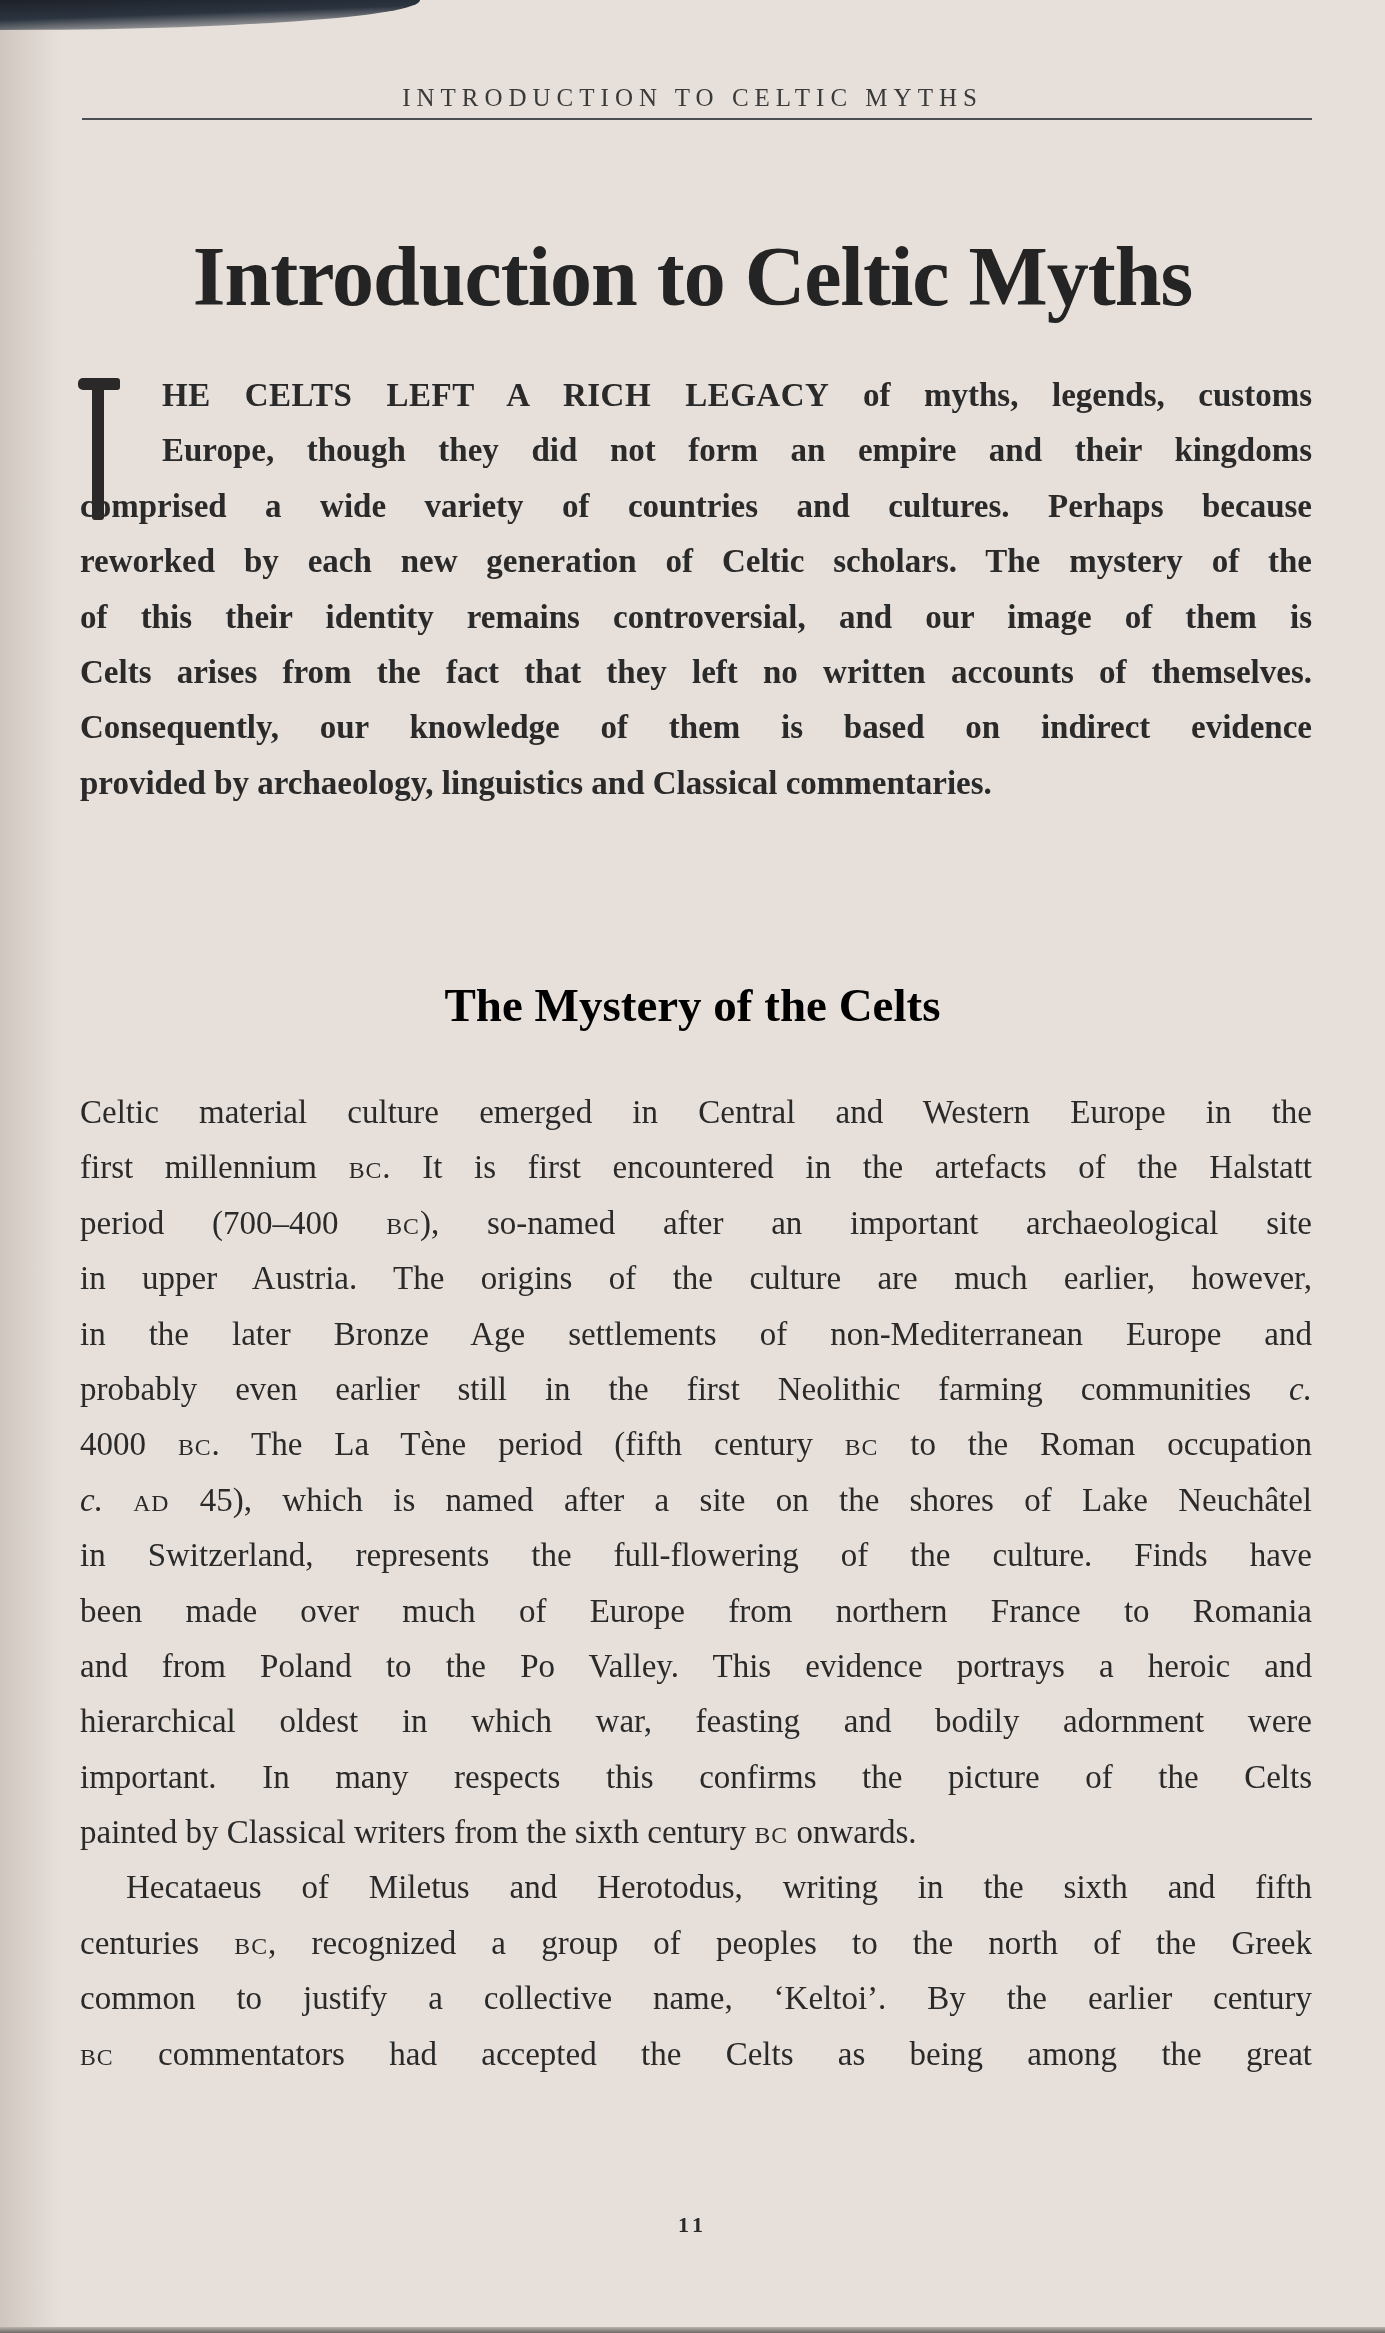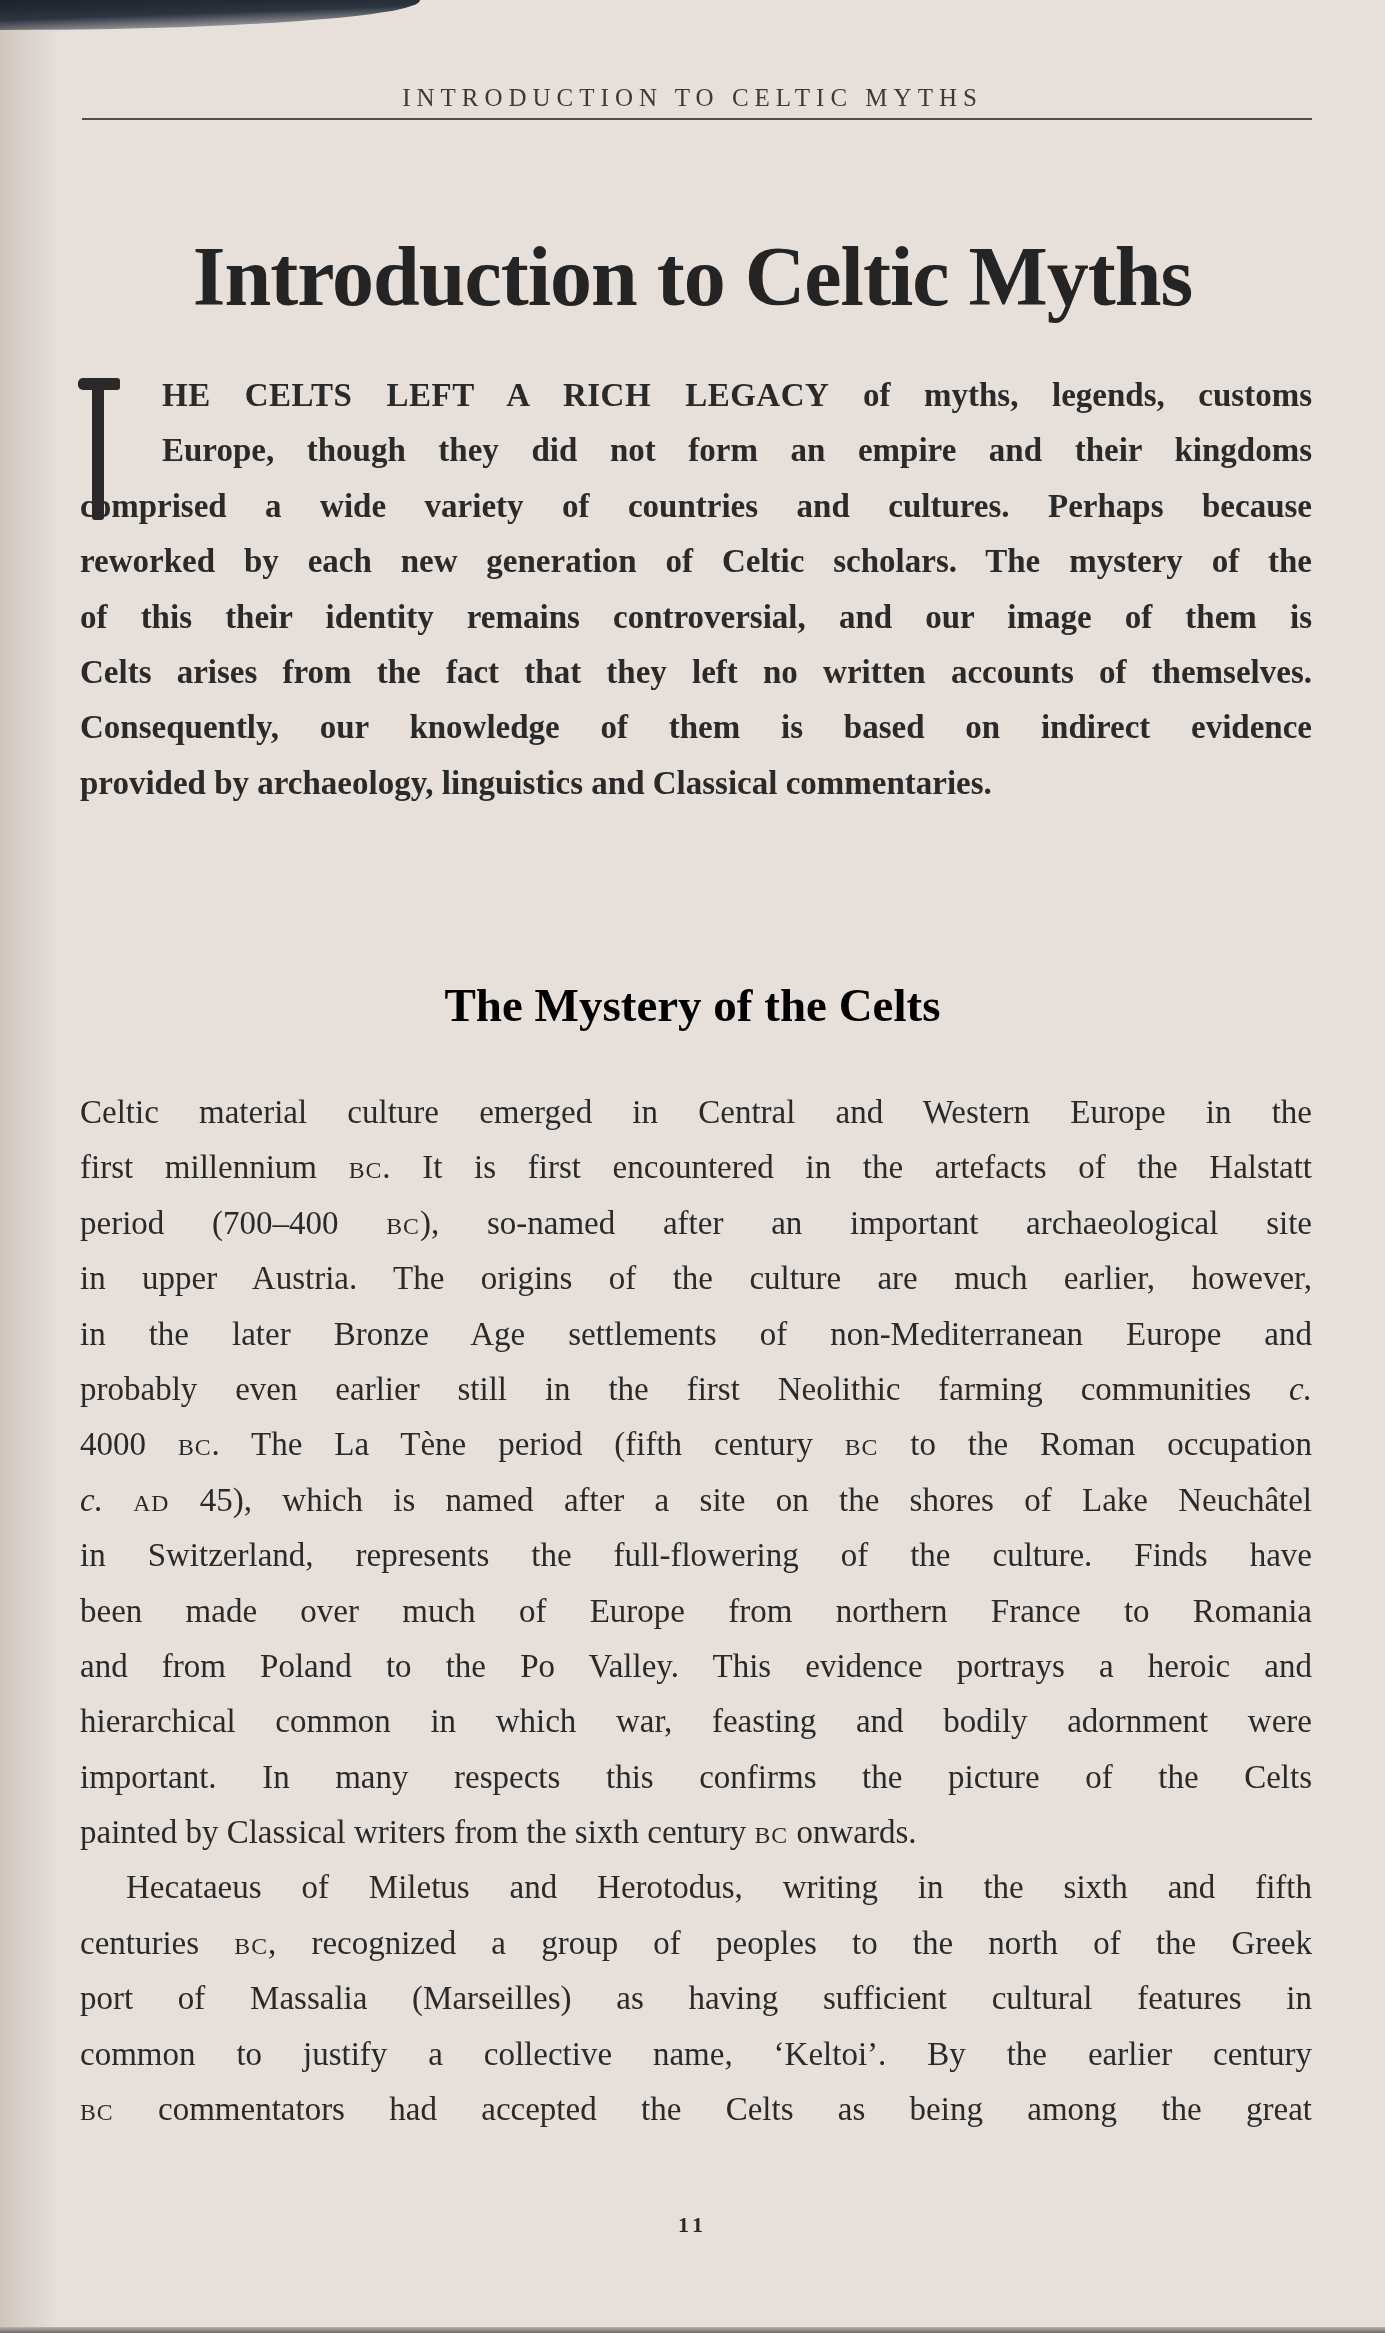--- a/index.html
+++ b/index.html
@@ -101,24 +101,23 @@
     <span class="line">first millennium <span class="sc">bc</span>. It is first encountered in the artefacts of the Halstatt</span>
     <span class="line">period (700–400 <span class="sc">bc</span>), so-named after an important archaeological site</span>
     <span class="line">in upper Austria. The origins of the culture are much earlier, however,</span>
     <span class="line">in the later Bronze Age settlements of non-Mediterranean Europe and</span>
     <span class="line">probably even earlier still in the first Neolithic farming communities <i>c.</i></span>
     <span class="line">4000 <span class="sc">bc</span>. The La Tène period (fifth century <span class="sc">bc</span> to the Roman occupation</span>
     <span class="line"><i>c.</i> <span class="sc">ad</span> 45), which is named after a site on the shores of Lake Neuchâtel</span>
     <span class="line">in Switzerland, represents the full-flowering of the culture. Finds have</span>
     <span class="line">been made over much of Europe from northern France to Romania</span>
     <span class="line">and from Poland to the Po Valley. This evidence portrays a heroic and</span>
-    <span class="line">hierarchical common in which war, feasting and bodily adornment were</span>
+    <span class="line">hierarchical oldest in which war, feasting and bodily adornment were</span>
     <span class="line">important. In many respects this confirms the picture of the Celts</span>
     <span class="line last">painted by Classical writers from the sixth century <span class="sc">bc</span> onwards.</span>
     <span class="line para-indent">Hecataeus of Miletus and Herotodus, writing in the sixth and fifth</span>
     <span class="line">centuries <span class="sc">bc</span>, recognized a group of peoples to the north of the Greek</span>
-    <span class="line">port of Massalia (Marseilles) as having sufficient cultural features in</span>
     <span class="line">common to justify a collective name, ‘Keltoi’. By the earlier century</span>
     <span class="line"><span class="sc">bc</span> commentators had accepted the Celts as being among the great</span>
   </div>
 
 <div class="page-num">11</div>
 <div class="bottom-edge"></div>
 
 </body></html>

